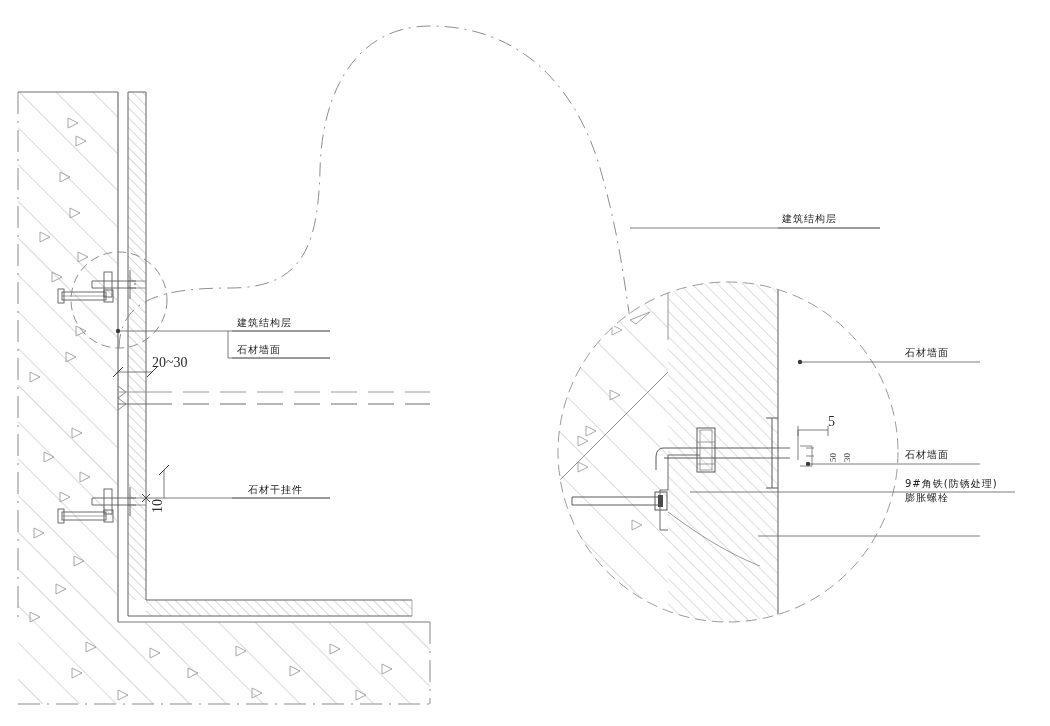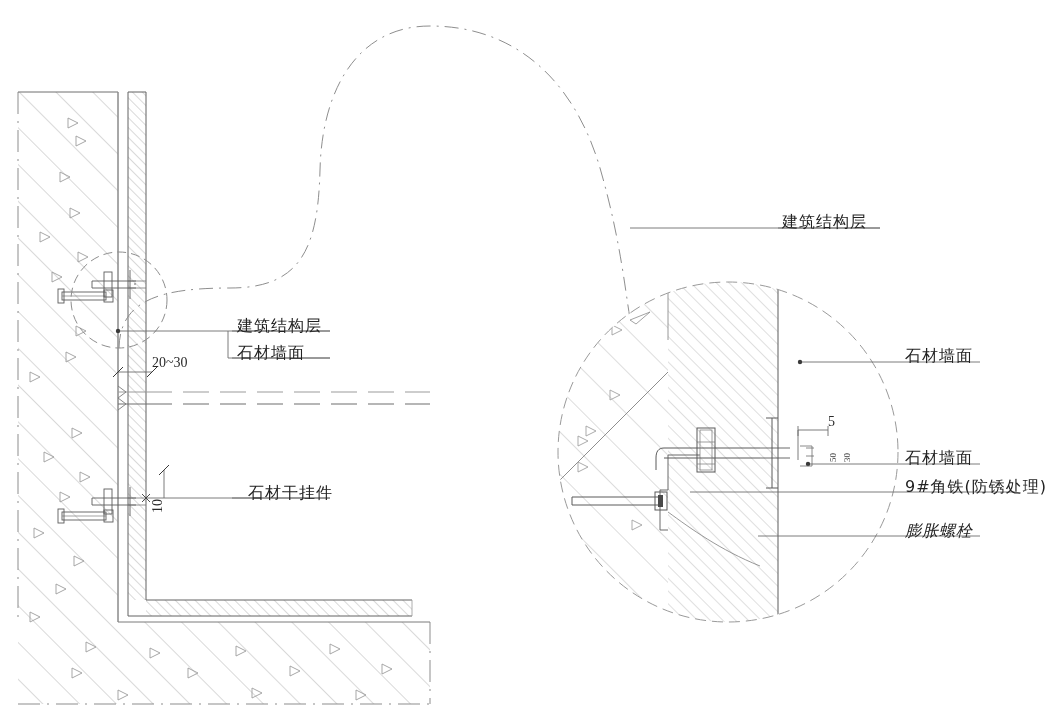--- a/index.html
+++ b/index.html
@@ -8,21 +8,21 @@
     width:1050px;height:726px;overflow:hidden;position:relative;
     font-family:"Liberation Serif","DejaVu Serif",serif;
     color:#1a1a1a;
   }
   #sheet{position:absolute;left:0;top:0;width:1050px;height:726px;}
   svg#cad{position:absolute;left:0;top:0;width:1050px;height:726px;display:block;}
 
   .lbl{
     position:absolute;
     font-family:"DejaVu Sans","Liberation Sans",sans-serif;
-    font-size:16px;
+    font-size:10px;
     color:#222;
     white-space:nowrap;
     letter-spacing:1px;
   }
   .dim{
     position:absolute;
     font-family:"Liberation Serif","DejaVu Serif",serif;
     font-size:14px;
     color:#2a2a2a;
     white-space:nowrap;
@@ -326,21 +326,21 @@
   <div class="lbl" style="left:220px;top:483px;margin-left:28px;">石材干挂件</div>
 
   <div class="lbl" style="left:782px;top:212px;">建筑结构层</div>
 
   <div class="lbl" style="left:905px;top:346px;">石材墙面</div>
 
   <div class="lbl" style="left:905px;top:448px;">石材墙面</div>
 
   <div class="lbl" style="left:905px;top:477px;">9#角铁(防锈处理)</div>
 
-  <div class="lbl" style="left:905px;top:521px;font-style:italic;">膨胀螺栓</div>
+  <div class="lbl" style="left:905px;top:491px;">膨胀螺栓</div>
 
   <div class="dim" style="left:152px;top:355px;">20~30</div>
 
   <div class="dim dim-vert" style="left:166px;top:497px;">10</div>
 
   <div class="dim" style="left:828px;top:414px;">5</div>
 
   <div class="tinydim" style="left:838px;top:452px;">50</div>
 
   <div class="tinydim" style="left:852px;top:452px;">30</div>

